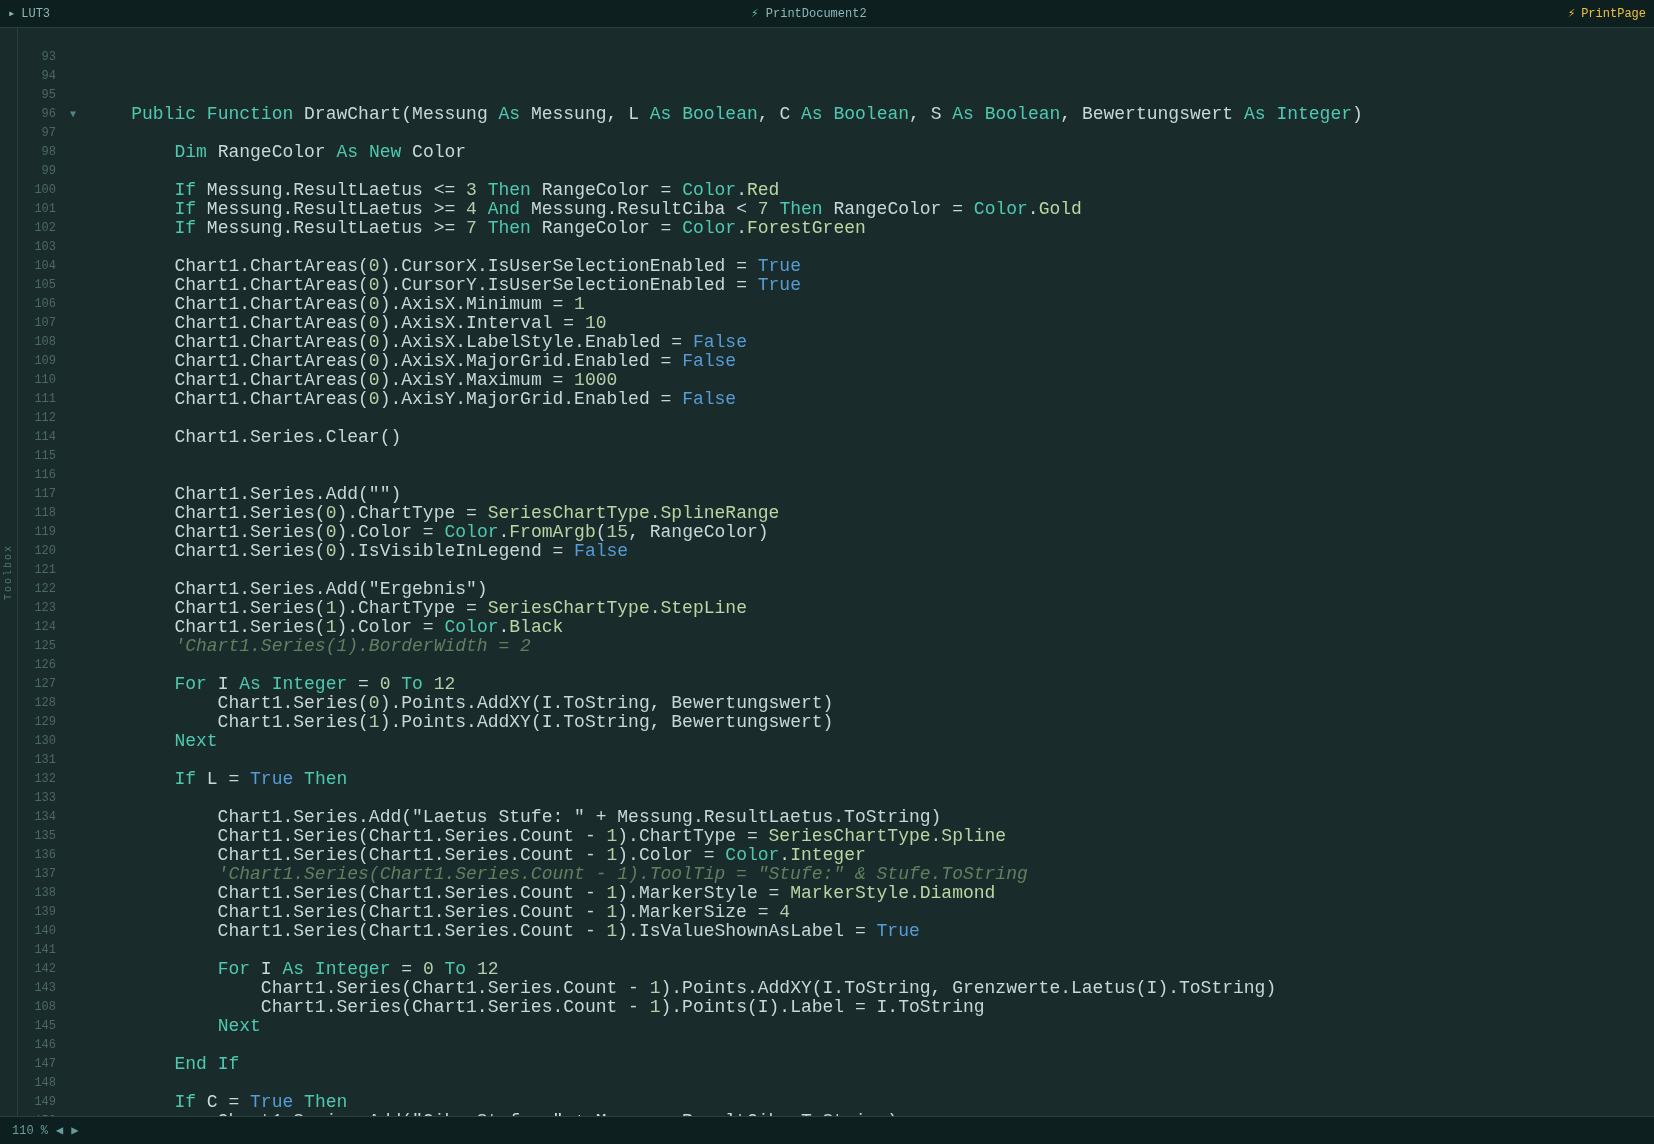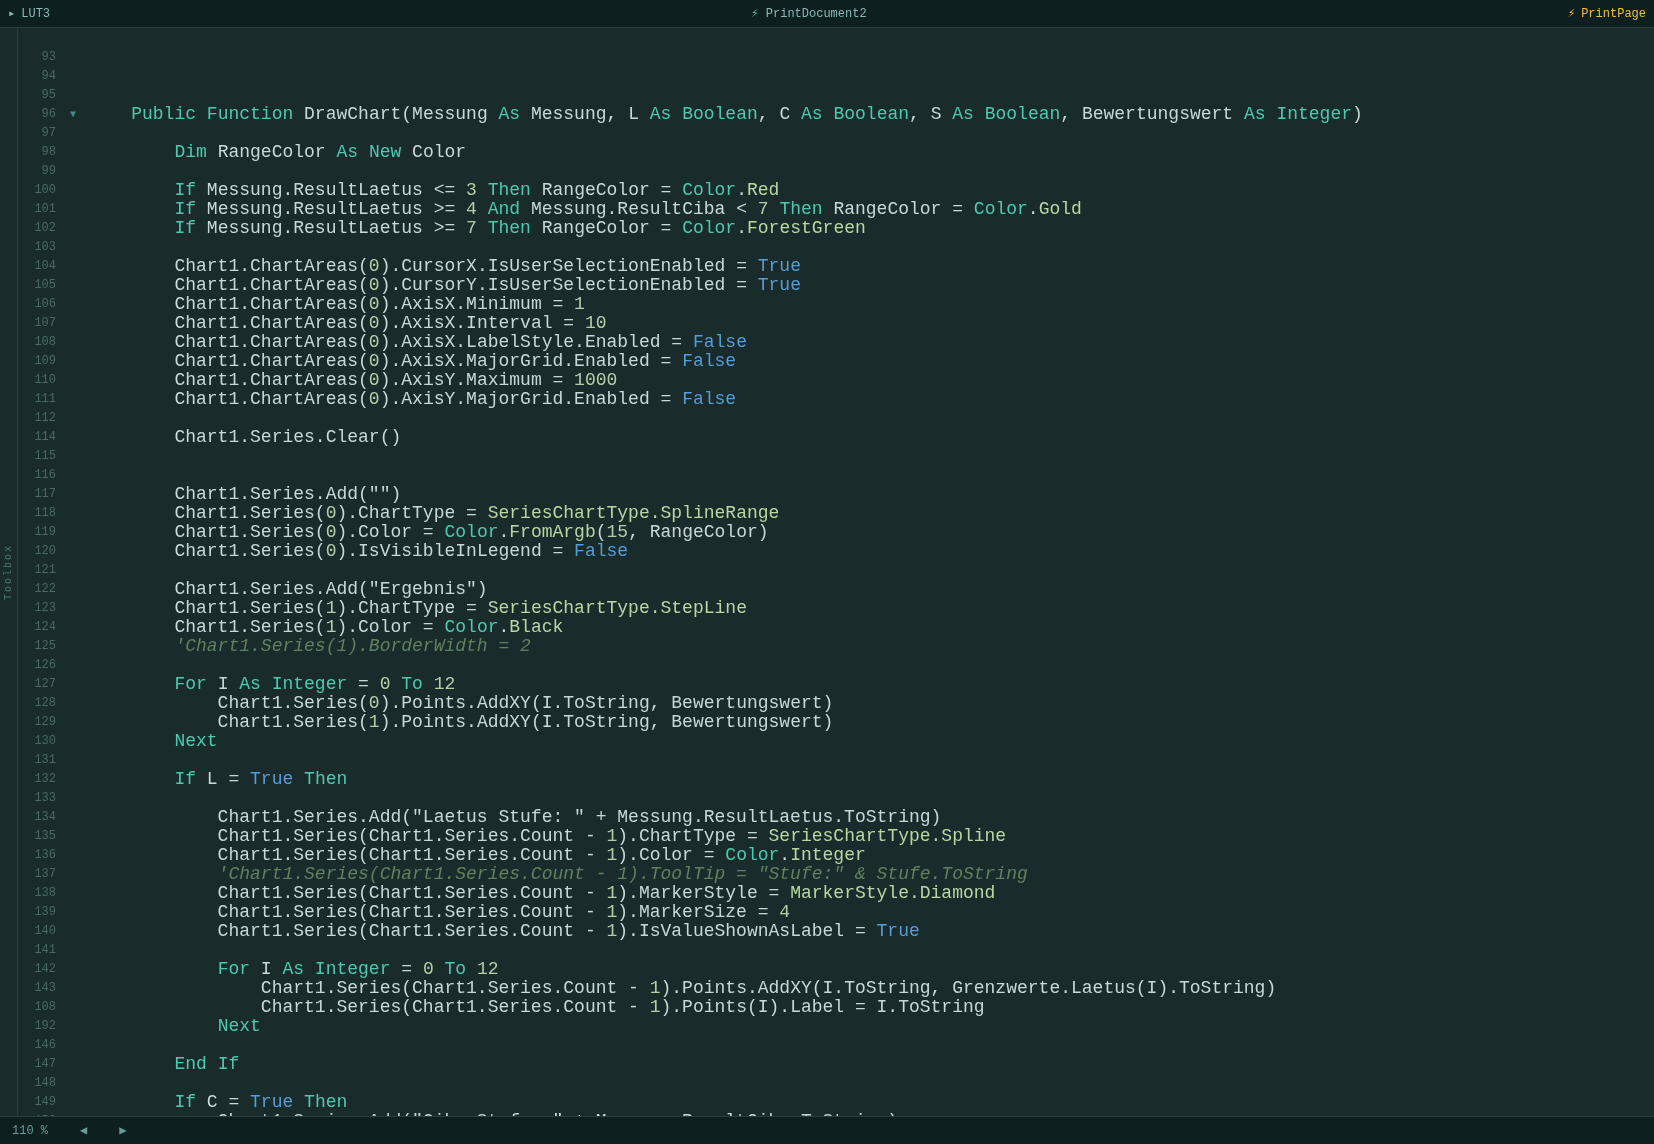--- a/index.html
+++ b/index.html
@@ -106,21 +106,21 @@
 
     .status-bar {
       height: 28px;
       background: #0d1f1f;
       border-top: 1px solid #2a3f3f;
       display: flex;
       align-items: center;
       padding: 0 12px;
       font-size: 12px;
       color: #6a9a9a;
-      gap: 32px;
+      gap: 8px;
     }
   </style>
 </head>
 <body>
 
 <div>
   <div class="title-bar">
     <div class="title-bar-left">
       <span>▸</span>
       <span>LUT3</span>
@@ -390,21 +390,21 @@
         <div class="line-num">143</div>
         <div class="collapse-btn">&nbsp;</div>
         <div class="line-content">                Chart1.Series(Chart1.Series.Count - <span class="num">1</span>).Points.AddXY(I.ToString, Grenzwerte.Laetus(I).ToString)</div>
       </div>
       <div class="code-line">
         <div class="line-num">108</div>
         <div class="collapse-btn">&nbsp;</div>
         <div class="line-content">                Chart1.Series(Chart1.Series.Count - <span class="num">1</span>).Points(I).Label = I.ToString</div>
       </div>
       <div class="code-line">
-        <div class="line-num">192</div>
+        <div class="line-num">145</div>
         <div class="collapse-btn">&nbsp;</div>
         <div class="line-content">            <span class="kw">Next</span></div>
       </div>
       <div class="code-line">
         <div class="line-num">146</div>
         <div class="collapse-btn">&nbsp;</div>
         <div class="line-content">&nbsp;</div>
       </div>
       <div class="code-line">
         <div class="line-num">147</div>

